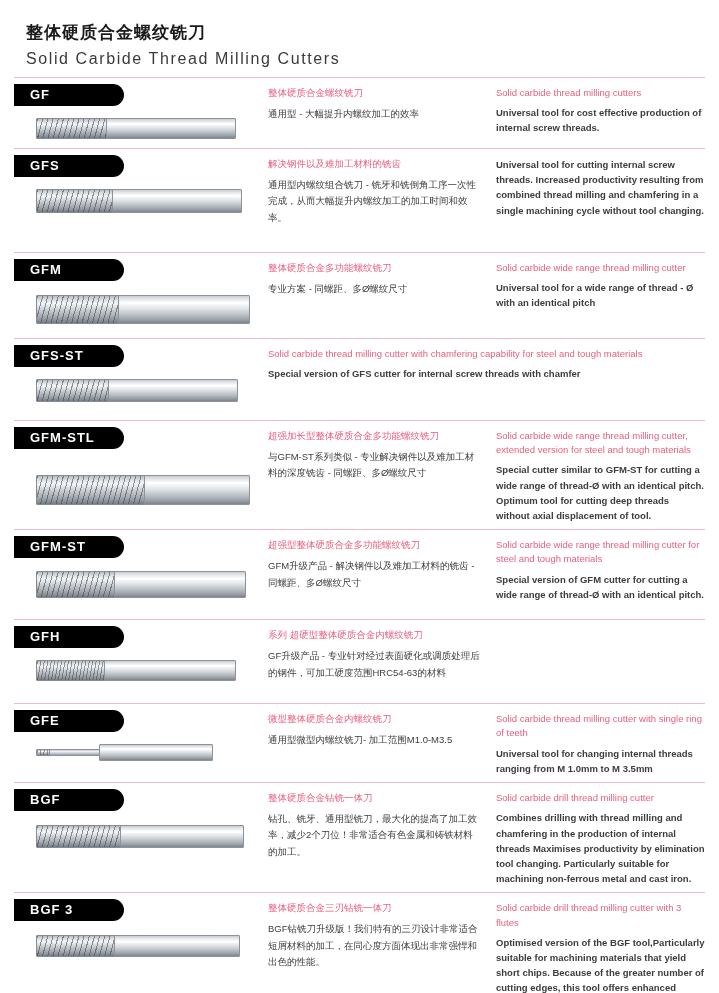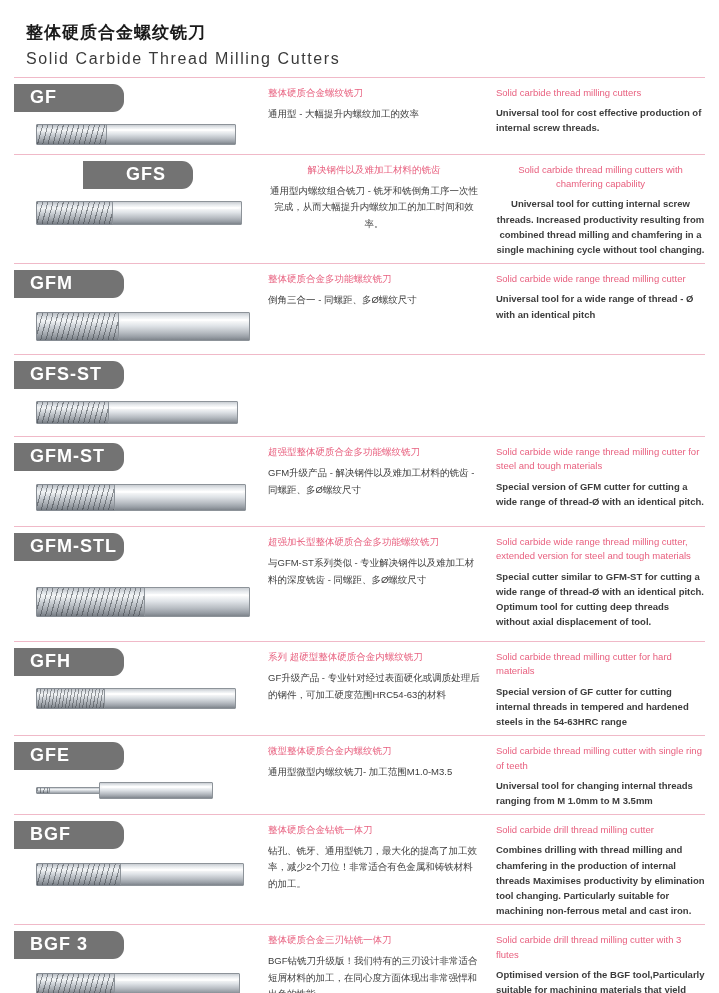--- a/index.html
+++ b/index.html
@@ -57,23 +57,23 @@
   }
   .col-tool {
     width: 248px;
     flex: 0 0 248px;
     position: relative;
     padding-left: 4px;
     box-sizing: border-box;
   }
   .badge {
     display: inline-block;
-    background: #737373;
+    background: #000000;
     color: #ffffff;
-    font-size: 18px;
+    font-size: 13px;
     font-weight: bold;
     letter-spacing: 1px;
     padding: 3px 0 4px 16px;
     width: 110px;
     box-sizing: border-box;
     border-radius: 0 11px 11px 0;
     margin-left: -4px;
     margin-bottom: 4px;
   }
   .tool-img {
@@ -196,61 +196,60 @@
       <div class="col-cn">
         <div class="cn-head">整体硬质合金螺纹铣刀</div>
         <div class="cn-body">通用型 - 大幅提升内螺纹加工的效率</div>
       </div>
       <div class="col-en">
         <div class="en-head">Solid carbide thread milling cutters</div>
         <div class="en-body">Universal tool for cost effective production of internal screw threads.</div>
       </div>
     </div>
 
-    <div class="row" style="min-height:104px;text-align:center;">
+    <div class="row" style="min-height:104px;">
       <div class="col-tool">
         <div class="badge">GFS</div>
         <div class="tool-img">
           <div class="tool" style="height:34px;">
             <div class="flute" style="left:0px; top:6px; width:78px; height:22px;">
               <div class="threads"></div>
             </div>
             <div class="shank" style="left:76px; top:6px; width:128px; height:22px;">
               <div class="highlight" style="top:5px;"></div>
             </div>
           </div>
         </div>
       </div>
       <div class="col-cn">
         <div class="cn-head">解决钢件以及难加工材料的铣齿</div>
         <div class="cn-body">通用型内螺纹组合铣刀 - 铣牙和铣倒角工序一次性完成，从而大幅提升内螺纹加工的加工时间和效率。</div>
       </div>
       <div class="col-en">
-        <div class="en-head">Solid carbide thread milling cutters with chamfering capability</div>
         <div class="en-body">Universal tool for cutting internal screw threads. Increased productivity resulting from combined thread milling and chamfering in a single machining cycle without tool changing.</div>
       </div>
     </div>
 
     <div class="row" style="min-height:86px;">
       <div class="col-tool">
         <div class="badge">GFM</div>
         <div class="tool-img">
           <div class="tool" style="height:44px;">
             <div class="flute" style="left:0px; top:8px; width:84px; height:27px;">
               <div class="threads"></div>
             </div>
             <div class="shank" style="left:82px; top:8px; width:130px; height:27px;">
               <div class="highlight" style="top:6px;"></div>
             </div>
           </div>
         </div>
       </div>
       <div class="col-cn">
         <div class="cn-head">整体硬质合金多功能螺纹铣刀</div>
-        <div class="cn-body">倒角三合一 - 同螺距、多Ø螺纹尺寸</div>
+        <div class="cn-body">专业方案 - 同螺距、多Ø螺纹尺寸</div>
       </div>
       <div class="col-en">
         <div class="en-head">Solid carbide wide range thread milling cutter</div>
         <div class="en-body">Universal tool for a wide range of thread - Ø with an identical pitch</div>
       </div>
     </div>
 
     <div class="row" style="min-height:82px;">
       <div class="col-tool">
         <div class="badge">GFS-ST</div>
@@ -258,20 +257,48 @@
           <div class="tool" style="height:34px;">
             <div class="flute" style="left:0px; top:6px; width:74px; height:21px;">
               <div class="threads"></div>
             </div>
             <div class="shank" style="left:72px; top:6px; width:128px; height:21px;">
               <div class="highlight" style="top:5px;"></div>
             </div>
           </div>
         </div>
       </div>
+      <div class="col-en">
+        <div class="en-head">Solid carbide thread milling cutter with chamfering capability for steel and tough materials</div>
+        <div class="en-body">Special version of GFS cutter for internal screw threads with chamfer</div>
+      </div>
+    </div>
+
+    <div class="row" style="min-height:106px;">
+      <div class="col-tool">
+        <div class="badge">GFM-STL</div>
+        <div class="tool-img">
+          <div class="tool" style="height:56px; margin-top:14px;">
+            <div class="flute" style="left:0px; top:8px; width:110px; height:28px;">
+              <div class="threads"></div>
+            </div>
+            <div class="shank" style="left:108px; top:8px; width:104px; height:28px;">
+              <div class="highlight" style="top:6px;"></div>
+            </div>
+          </div>
+        </div>
+      </div>
+      <div class="col-cn">
+        <div class="cn-head">超强加长型整体硬质合金多功能螺纹铣刀</div>
+        <div class="cn-body">与GFM-ST系列类似 - 专业解决钢件以及难加工材料的深度铣齿 - 同螺距、多Ø螺纹尺寸</div>
+      </div>
+      <div class="col-en">
+        <div class="en-head">Solid carbide wide range thread milling cutter, extended version for steel and tough materials</div>
+        <div class="en-body">Special cutter similar to GFM-ST for cutting a wide range of thread-Ø with an identical pitch. Optimum tool for cutting deep threads without axial displacement of tool.</div>
+      </div>
     </div>
 
     <div class="row" style="min-height:90px;">
       <div class="col-tool">
         <div class="badge">GFM-ST</div>
         <div class="tool-img">
           <div class="tool" style="height:40px;">
             <div class="flute" style="left:0px; top:7px; width:80px; height:25px;">
               <div class="threads"></div>
             </div>
@@ -281,44 +308,20 @@
           </div>
         </div>
       </div>
       <div class="col-cn">
         <div class="cn-head">超强型整体硬质合金多功能螺纹铣刀</div>
         <div class="cn-body">GFM升级产品 - 解决钢件以及难加工材料的铣齿 - 同螺距、多Ø螺纹尺寸</div>
       </div>
       <div class="col-en">
         <div class="en-head">Solid carbide wide range thread milling cutter for steel and tough materials</div>
         <div class="en-body">Special version of GFM cutter for cutting a wide range of thread-Ø with an identical pitch.</div>
-      </div>
-    </div>
-
-    <div class="row" style="min-height:106px;">
-      <div class="col-tool">
-        <div class="badge">GFM-STL</div>
-        <div class="tool-img">
-          <div class="tool" style="height:56px; margin-top:14px;">
-            <div class="flute" style="left:0px; top:8px; width:110px; height:28px;">
-              <div class="threads"></div>
-            </div>
-            <div class="shank" style="left:108px; top:8px; width:104px; height:28px;">
-              <div class="highlight" style="top:6px;"></div>
-            </div>
-          </div>
-        </div>
-      </div>
-      <div class="col-cn">
-        <div class="cn-head">超强加长型整体硬质合金多功能螺纹铣刀</div>
-        <div class="cn-body">与GFM-ST系列类似 - 专业解决钢件以及难加工材料的深度铣齿 - 同螺距、多Ø螺纹尺寸</div>
-      </div>
-      <div class="col-en">
-        <div class="en-head">Solid carbide wide range thread milling cutter, extended version for steel and tough materials</div>
-        <div class="en-body">Special cutter similar to GFM-ST for cutting a wide range of thread-Ø with an identical pitch. Optimum tool for cutting deep threads without axial displacement of tool.</div>
       </div>
     </div>
 
     <div class="row" style="min-height:84px;">
       <div class="col-tool">
         <div class="badge">GFH</div>
         <div class="tool-img">
           <div class="tool" style="height:30px;">
             <div class="flute" style="left:0px; top:6px; width:70px; height:19px;">
               <div class="threads fine"></div>
@@ -326,24 +329,20 @@
             <div class="shank" style="left:68px; top:6px; width:130px; height:19px;">
               <div class="highlight" style="top:4px;"></div>
             </div>
           </div>
         </div>
       </div>
       <div class="col-cn">
         <div class="cn-head">系列 超硬型整体硬质合金内螺纹铣刀</div>
         <div class="cn-body">GF升级产品 - 专业针对经过表面硬化或调质处理后的钢件，可加工硬度范围HRC54-63的材料</div>
       </div>
-      <div class="col-en">
-        <div class="en-head">Solid carbide thread milling cutter for hard materials</div>
-        <div class="en-body">Special version of GF cutter for cutting internal threads in tempered and hardened steels in the 54-63HRC range</div>
-      </div>
     </div>
 
     <div class="row" style="min-height:70px;">
       <div class="col-tool">
         <div class="badge">GFE</div>
         <div class="tool-img">
           <div class="tool" style="height:26px;">
             <div class="flute" style="left:0px; top:11px; width:14px; height:5px;">
               <div class="threads fine"></div>
             </div>

